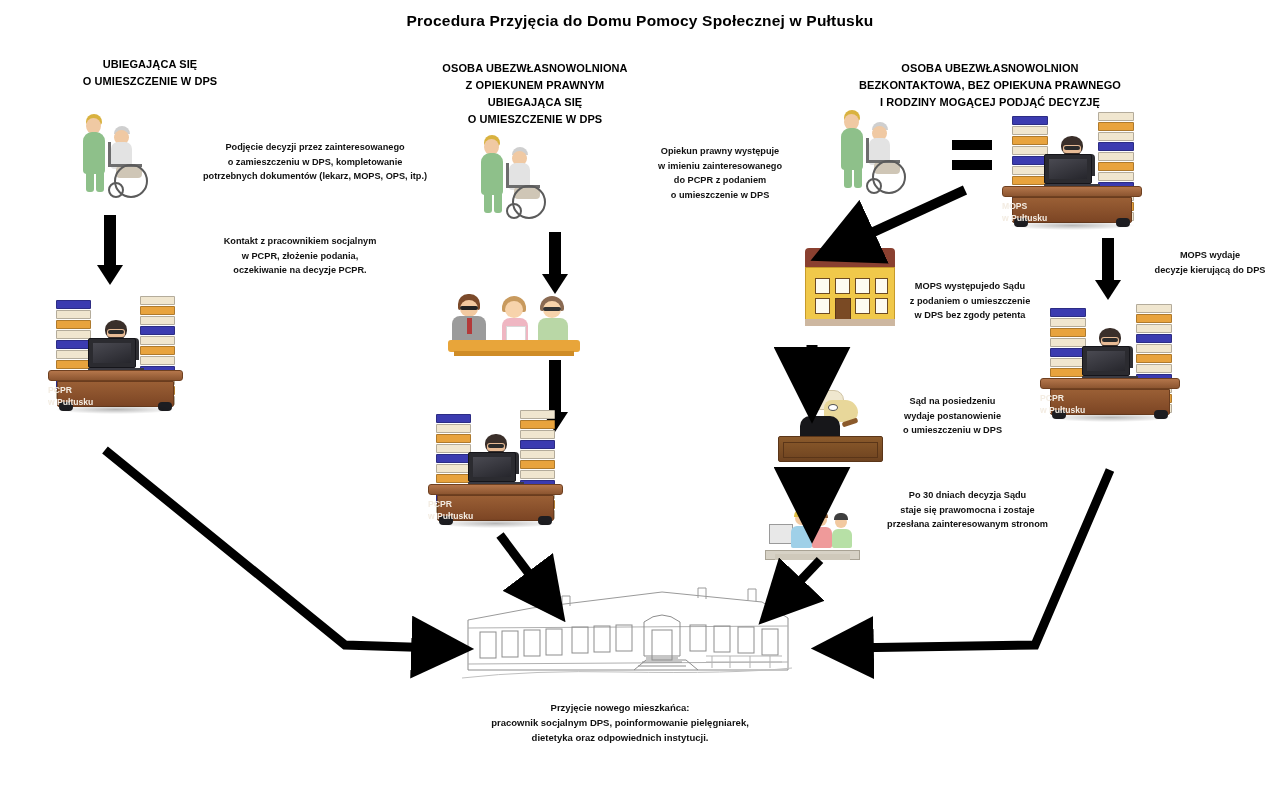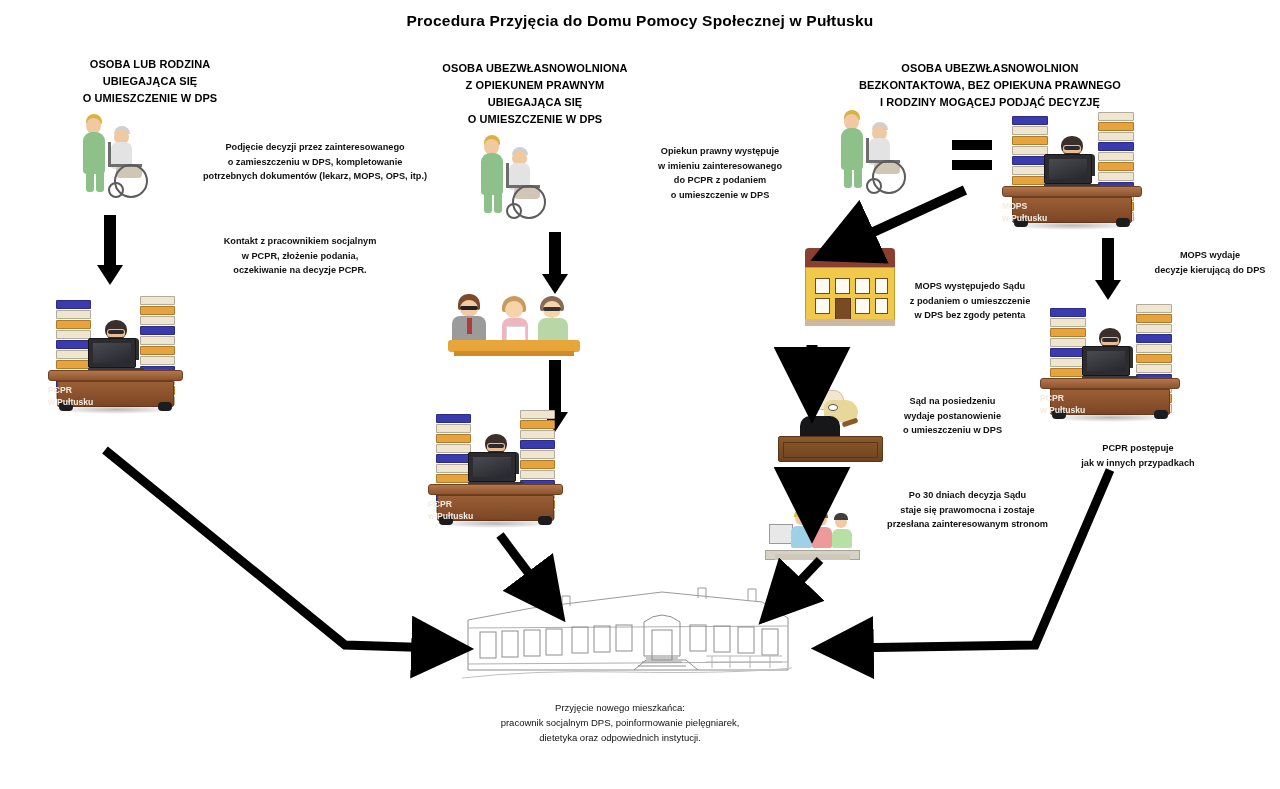--- a/index.html
+++ b/index.html
@@ -22,21 +22,21 @@
   .colhead{
     font-size:11px;font-weight:bold;line-height:17px;
     text-align:center;color:#000;text-transform:uppercase;
     letter-spacing:.1px;
   }
   .note{
     font-size:9.2px;font-weight:bold;line-height:14.5px;
     text-align:center;color:#111;
   }
   .caption{
-    font-size:9.5px;font-weight:normal;line-height:15px;
+    font-size:9.5px;font-weight:bold;line-height:15px;
     text-align:center;color:#111;
   }
 
   
   .arrow-down{position:absolute;}
   .arrow-down .shaft{
     position:absolute;left:50%;top:0;transform:translateX(-50%);
     background:#000;
   }
   .arrow-down .head{
@@ -163,21 +163,20 @@
   .dps{position:absolute;}
 </style>
 </head>
 <body>
 
 <div class="stage">
 
   <div class="abs title" style="left:250px;top:12px;width:780px;">Procedura Przyjęcia do Domu Pomocy Społecznej w Pułtusku</div>
 
   <div class="abs colhead" style="left:10px;top:56px;width:280px;">
-    <div>OSOBA LUB RODZINA</div>
     <div>UBIEGAJĄCA SIĘ</div>
     <div>O UMIESZCZENIE W DPS</div>
   </div>
 
   <div class="abs colhead" style="left:390px;top:60px;width:290px;">
     <div>OSOBA UBEZWŁASNOWOLNIONA</div>
     <div>Z OPIEKUNEM PRAWNYM</div>
     <div>UBIEGAJĄCA SIĘ</div>
     <div>O UMIESZCZENIE W DPS</div>
   </div>
@@ -492,24 +491,20 @@
     <div>Po 30 dniach decyzja Sądu</div>
     <div>staje się prawomocna i zostaje</div>
     <div>przesłana zainteresowanym stronom</div>
   </div>
 
   <div class="abs note" style="left:1140px;top:248px;width:140px;text-align:center;">
     <div>MOPS wydaje</div>
     <div>decyzje kierującą do DPS</div>
   </div>
 
-  <div class="abs note" style="left:1048px;top:441px;width:180px;">
-    <div>PCPR postępuje</div>
-    <div>jak w innych przypadkach</div>
-  </div>
 
   <div class="arrow-down" style="left:1093px;top:238px;width:30px;height:62px;">
     <div class="shaft" style="width:12px;height:44px;"></div>
     <div class="head"></div>
   </div>
 
   <div class="desk" style="left:1040px;top:304px;width:140px;height:118px;">
     <div class="stack" style="left:10px;top:4px;">
       <div class="bk" style="background:#f0e6cf;"></div>
         <div class="bk" style="background:#3b3bb0;"></div>

